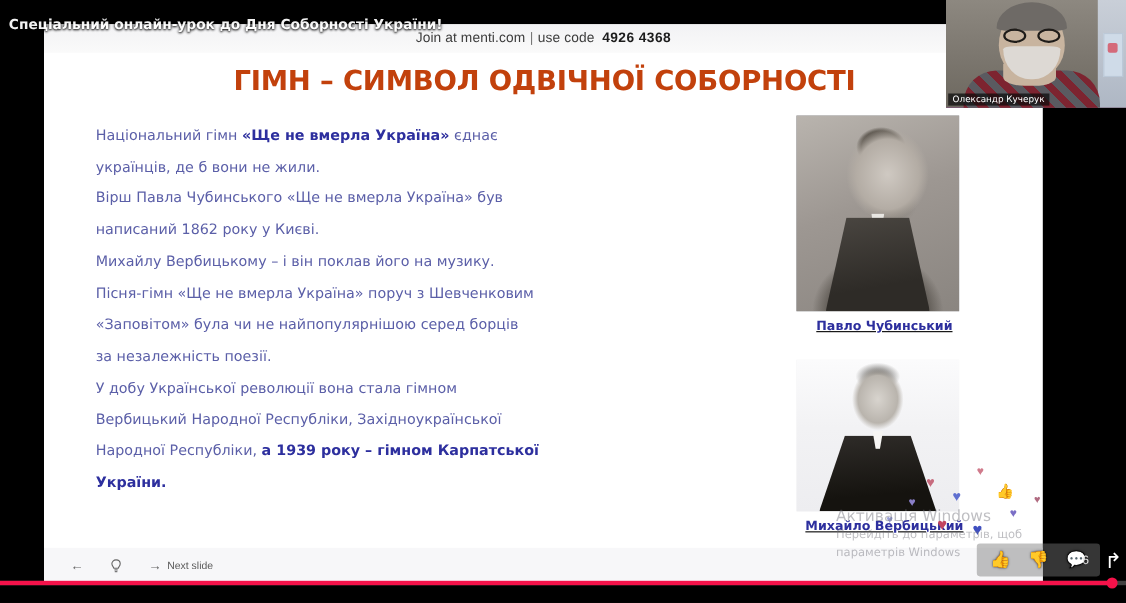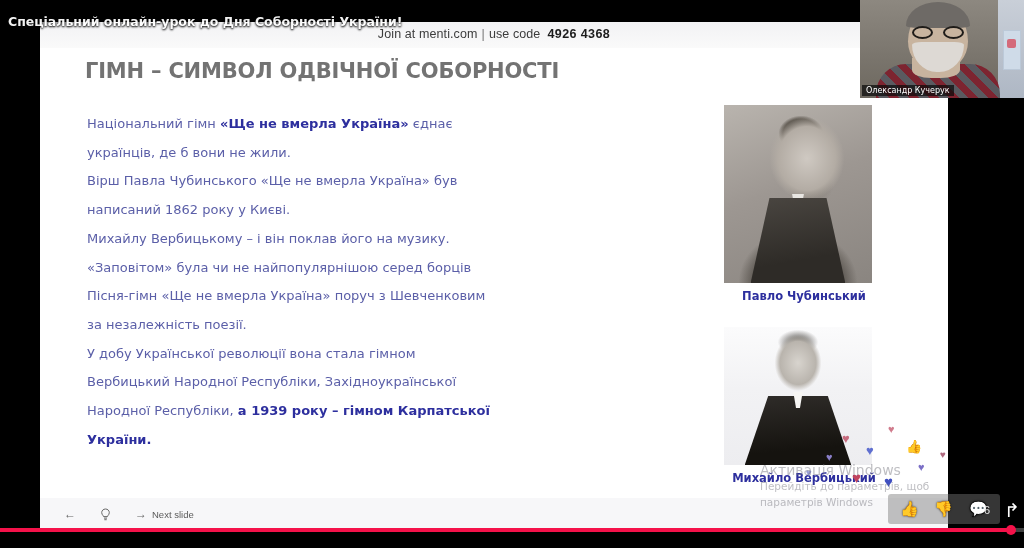--- a/index.html
+++ b/index.html
@@ -23,36 +23,37 @@
     position:absolute; left:0; top:5px; width:100%;
     text-align:center; font-size:12.5px; color:#3c3c3c;
     letter-spacing:.1px;
   }
   #menti .code { font-weight:bold; color:#1c1c1c; margin-left:7px; letter-spacing:.4px;}
   #menti .sep { margin:0 4px; color:#777; }
 
   
   #slide-title{
     position:absolute; left:45px; top:37px; width:820px;
-    font-size:21px; font-weight:bold; color:#737373;
+    font-size:25px; font-weight:bold; color:#c2410c;
     letter-spacing:-0.2px; white-space:nowrap;
     font-family:"DejaVu Sans", sans-serif;
+    text-align:center;
   }
 
   
   #body-text{
     position:absolute; left:47px; top:88px; width:580px;
     color:#5b5fa8; font-size:13px; line-height:28.7px;
     font-family:"DejaVu Sans", sans-serif;
   }
   #body-text p{ white-space:nowrap; }
   #body-text b{ color:#2d2f9e; font-weight:bold; }
 
   
-  .portrait-wrap{ position:absolute; }
+  .portrait-wrap{ position:absolute;text-decoration:underline; }
   #p1{ left:684px; top:83px; }
   #p2{ left:684px; top:305px; }
   .pframe{ width:148px; height:178px; overflow:hidden; position:relative;
            background:#8e8e90; }
   #p2 .pframe{ height:138px; background:#f4f4f6; }
   .pcap{ margin-top:6px; width:160px; text-align:center;
          font-size:11.5px; font-weight:bold; color:#2d2f9e;
          font-family:"DejaVu Sans", sans-serif; }
 
   
@@ -183,22 +184,22 @@
     </div>
 
     <h1 id="slide-title">ГІМН – СИМВОЛ ОДВІЧНОЇ СОБОРНОСТІ</h1>
 
     <div id="body-text">
         <p>Національний гімн <b>«Ще не вмерла Україна»</b> єднає</p>
         <p>українців, де б  вони не жили.</p>
         <p>Вірш Павла Чубинського «Ще не вмерла Україна» був</p>
         <p>написаний  1862 року у Києві.</p>
         <p>Михайлу Вербицькому – і він поклав його на музику.</p>
+        <p>Пісня-гімн «Ще не вмерла Україна» поруч з Шевченковим</p>
         <p>«Заповітом» була чи не найпопулярнішою серед борців</p>
-        <p>Пісня-гімн «Ще не вмерла Україна» поруч з Шевченковим</p>
         <p>за незалежність поезії.</p>
         <p>У добу Української революції вона стала  гімном</p>
         <p>Вербицький Народної Республіки, Західноукраїнської</p>
         <p>Народної Республіки, <b>а 1939 року – гімном Карпатської</b></p>
         <p><b>України.</b></p>
       </div>
 
     <div class="portrait-wrap" id="p1">
       <div class="pframe">
         <div class="ph1">

